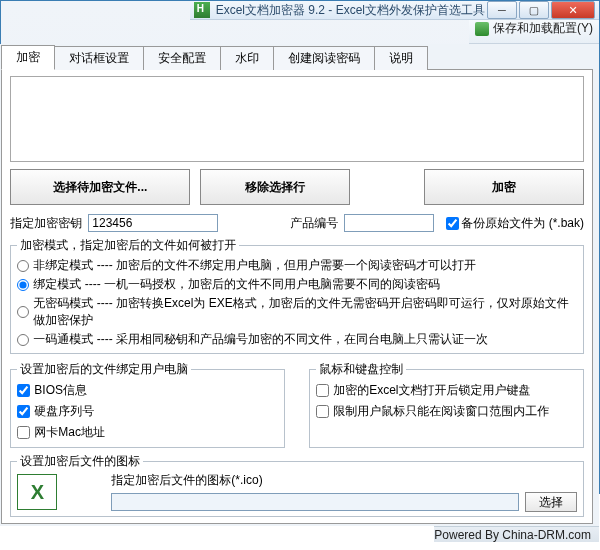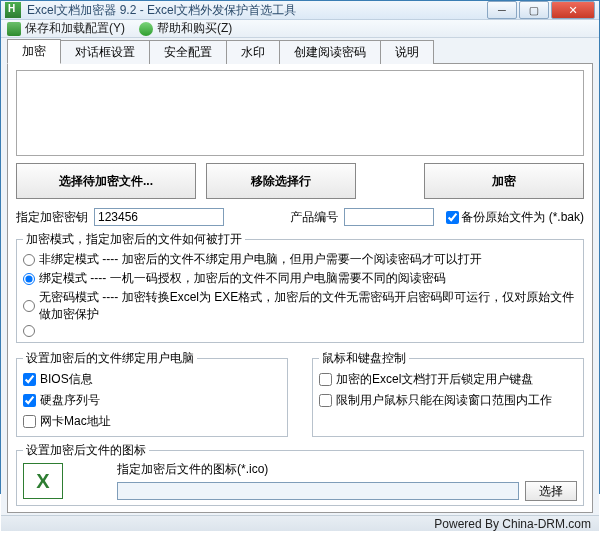--- a/index.html
+++ b/index.html
@@ -1,28 +1,28 @@
 <!DOCTYPE html>
 <html><head>
 <meta charset="utf-8">
 <style>
 * { box-sizing: border-box; margin: 0; padding: 0; font-family: "Microsoft YaHei", SimSun, Arial, sans-serif; font-size: 12px; }
 body { background: #fff; width: 600px; height: 550px; overflow: hidden; }
 
-.window { width: 600px; height: 494px; border: 1px solid #3a7db3; background: linear-gradient(#f0f4f9,#e8eff6); display: flex; flex-direction: column; }
+.window { width: 600px; height: 494px; border: 1px solid #3a7db3; background: linear-gradient(#f0f4f9,#e8eff6); display: flex; flex-direction: column; align-items: flex-end; }
 
 .titlebar { height: 28px; background: linear-gradient(#f2f7fc,#dce9f6); display: flex; align-items: center; padding: 0 4px; border-bottom: 1px solid #c0d0e0; }
 .titlebar .app-icon { width: 16px; height: 16px; background: linear-gradient(#4caf50,#2e7d32); margin-right: 6px; position: relative; }
 .titlebar .app-icon::before { content:"H"; color:#fff; font-size:10px; font-weight:bold; position:absolute; top:1px; left:3px; }
 .titlebar .title-text { flex: 1; color: #2b4b6b; font-size: 12px; }
 .titlebar .win-controls { display: flex; gap: 0; }
 .titlebar .win-btn { width: 30px; height: 18px; border: 1px solid #8aa7c4; border-radius: 2px; margin-left: 2px; display:flex; align-items:center; justify-content:center; font-size:11px; color:#333; background: linear-gradient(#f8fbfe,#d6e4f2); }
 .titlebar .win-btn.close { background: linear-gradient(#ef6a5a,#c83a28); color:#fff; width:44px; }
 
-.menubar { height: 24px; display: flex; align-items: center; padding: 0 6px; gap: 14px; background: linear-gradient(#f6fafd,#e8eff6); border-bottom: 1px solid #c8d4e0; }
+.menubar { height: 24px; display: flex; align-items: center; padding: 0 6px; gap: 14px; background: linear-gradient(#f6fafd,#e8eff6); border-bottom: 1px solid #c8d4e0; flex-direction: column; }
 .menubar .menu-item { display:flex; align-items:center; gap:4px; color:#1a1a1a; }
 .menubar .ico { width:14px; height:14px; display:inline-block; }
 .ico.disk { background: linear-gradient(#6bc06b,#2e8b2e); border-radius:2px; }
 .ico.help { background: linear-gradient(#7bd47b,#2e9e2e); border-radius:50%; }
 
 .client { flex:1; background:#eef3f8; padding:4px 6px 2px 6px; display:flex; flex-direction:column; }
 
 .tabs { display:flex; border-bottom:1px solid #999; height:22px; align-items:end; }
 .tab { padding: 3px 14px; border:1px solid #999; border-bottom:none; background:#f3f6fa; margin-right:-1px; position:relative; top:1px; }
 .tab.active { background:#fff; border-bottom:1px solid #fff; z-index:2; }
@@ -143,20 +143,21 @@
         <label class="radio-line">
             <input type="radio" name="m" checked="" style="">
             <span>绑定模式 ---- 一机一码授权，加密后的文件不同用户电脑需要不同的阅读密码</span>
           </label>
         <label class="radio-line">
             <input type="radio" name="m" style="">
             <span>无密码模式 ---- 加密转换Excel为 EXE格式，加密后的文件无需密码开启密码即可运行，仅对原始文件做加密保护</span>
           </label>
         <label class="radio-line">
             <input type="radio" name="m" style="">
+            <span>一码通模式 ---- 采用相同秘钥和产品编号加密的不同文件，在同台电脑上只需认证一次</span>
           </label>
       </fieldset>
 
       <div class="twocol">
         <fieldset>
           <legend>设置加密后的文件绑定用户电脑</legend>
           <label class="cbxline">
               <input type="checkbox" checked="" style="">
               <span>BIOS信息</span>
             </label>

